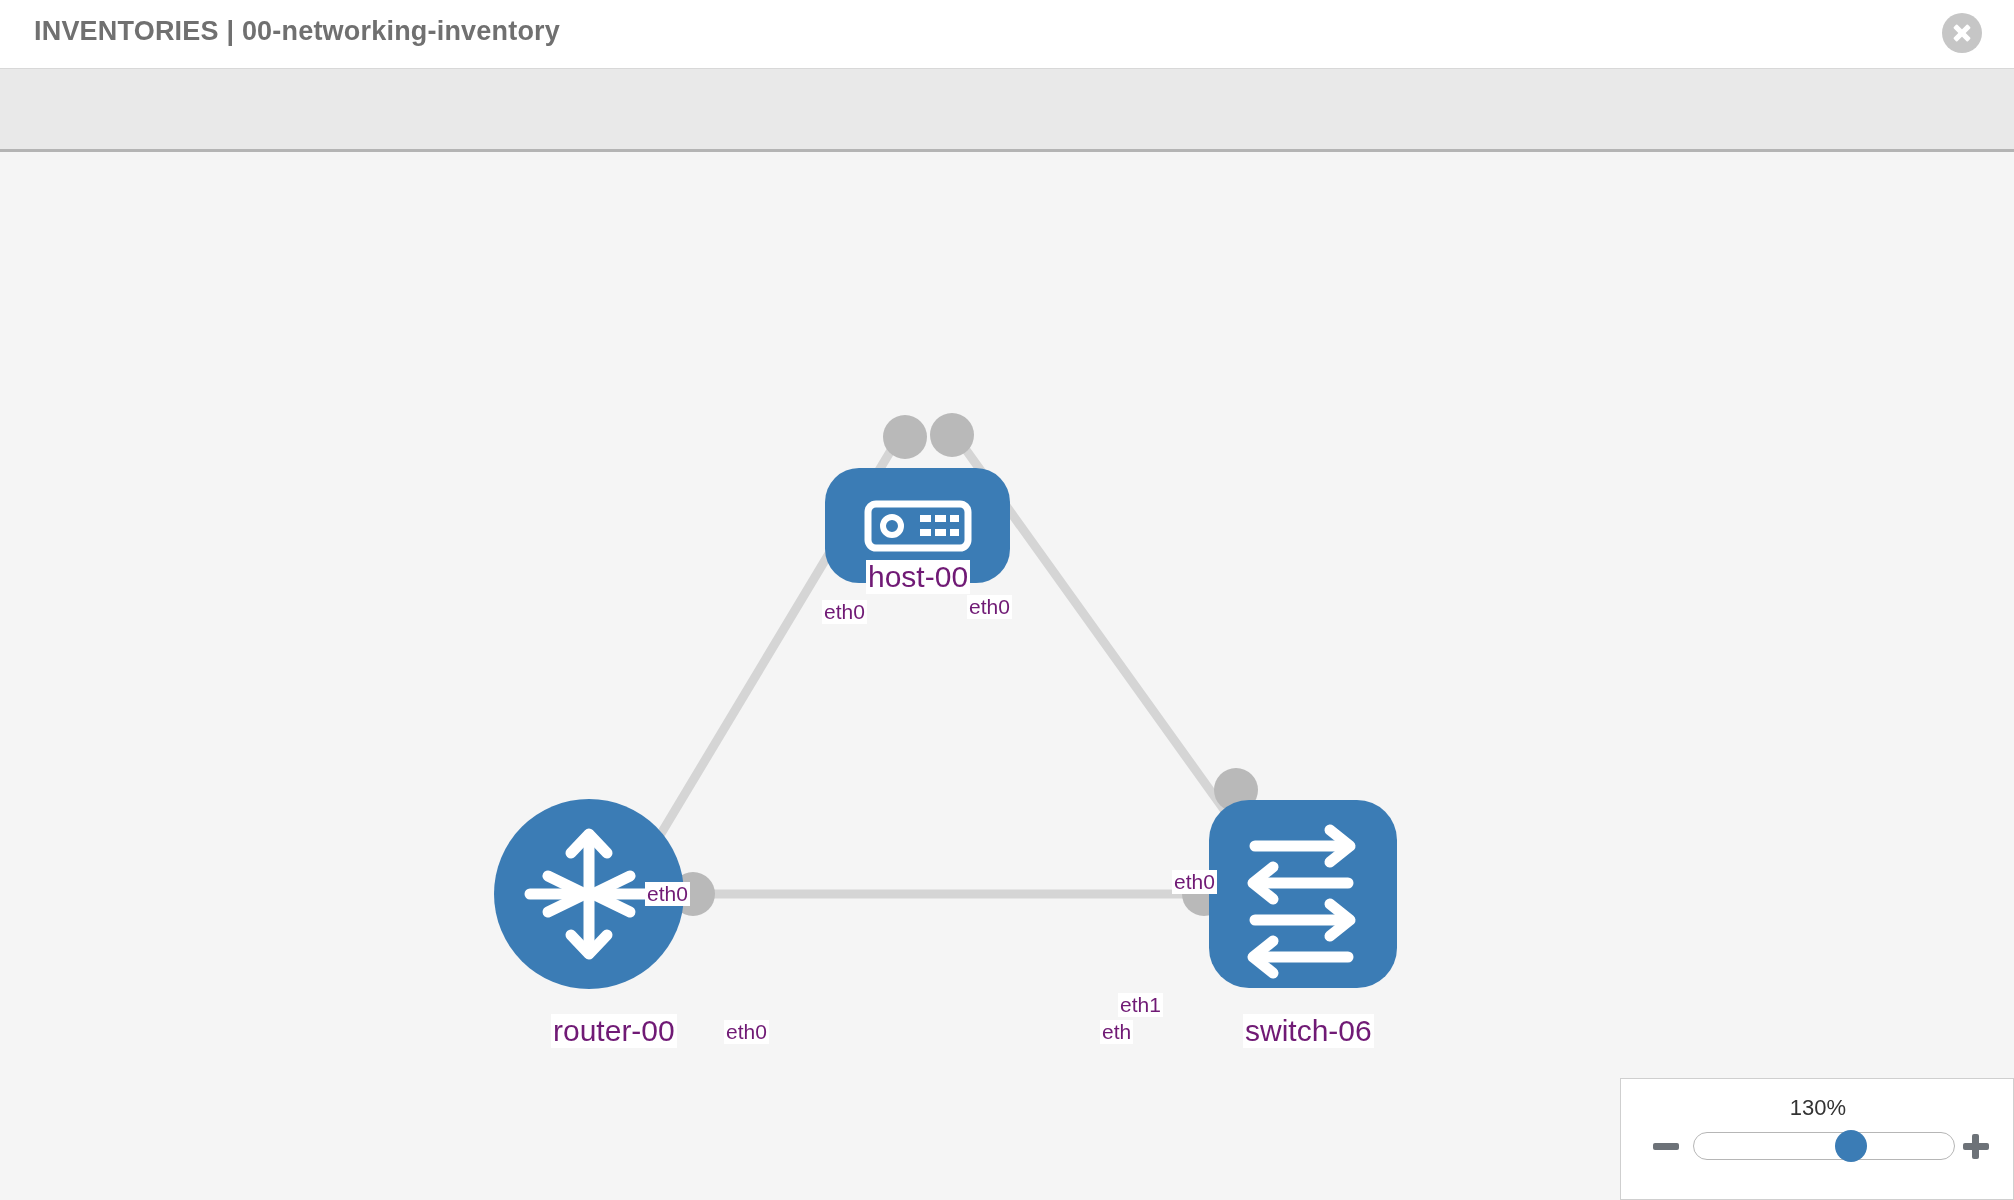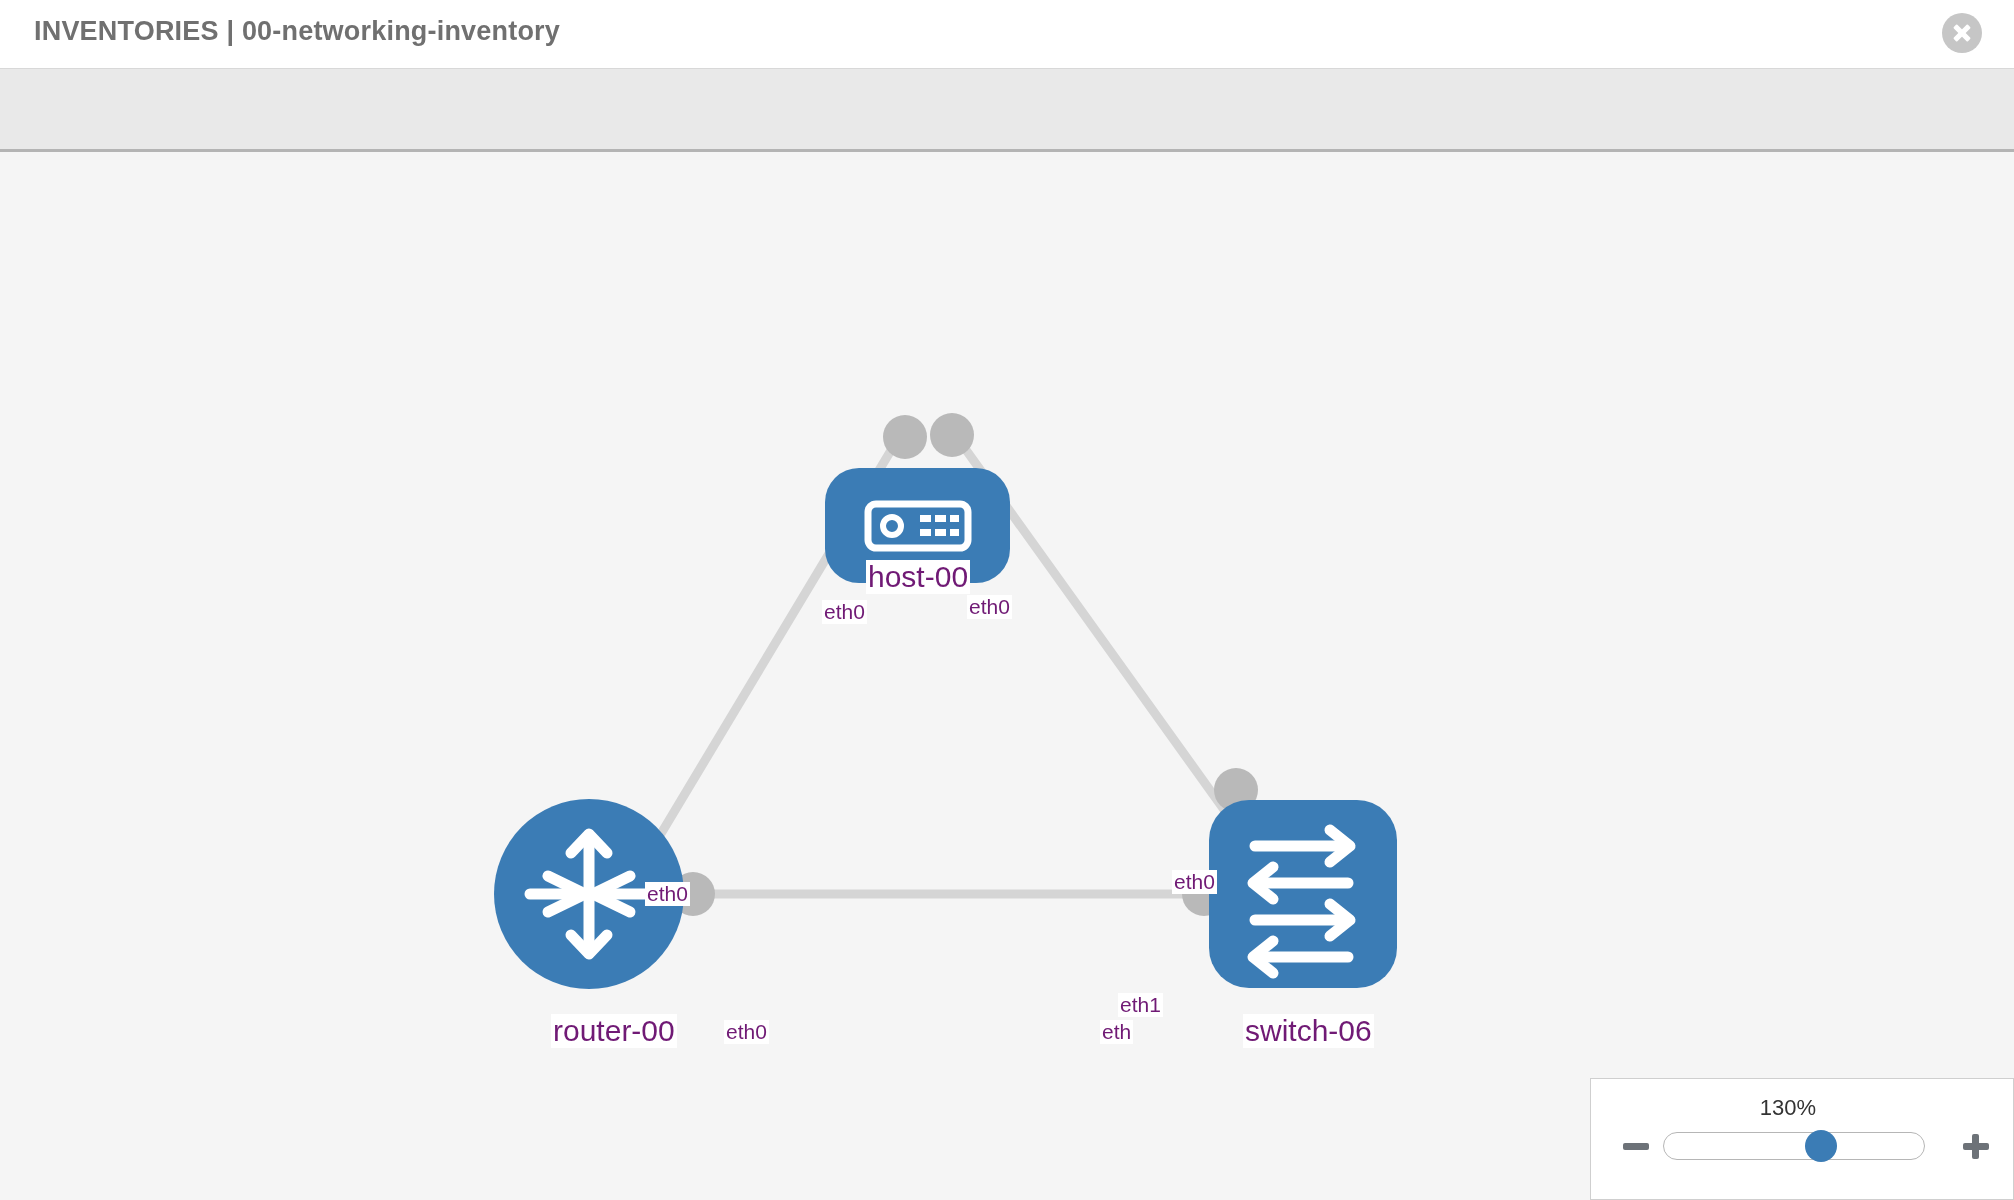--- a/index.html
+++ b/index.html
@@ -133,21 +133,21 @@
     padding: 0 2px;
   }
   .nodename { font-size: 30px; }
   .iflabel  { font-size: 21px; }
 
   
   #zoom-control {
     position: absolute;
     right: 0;
     bottom: 0;
-    width: 424px;
+    width: 394px;
     height: 122px;
     background: #ffffff;
     border: 1px solid #cfcfcf;
     box-sizing: border-box;
     margin-left: 26px;
   }
   #zoom-percent {
     position: absolute;
     top: 16px;
     left: 0;

